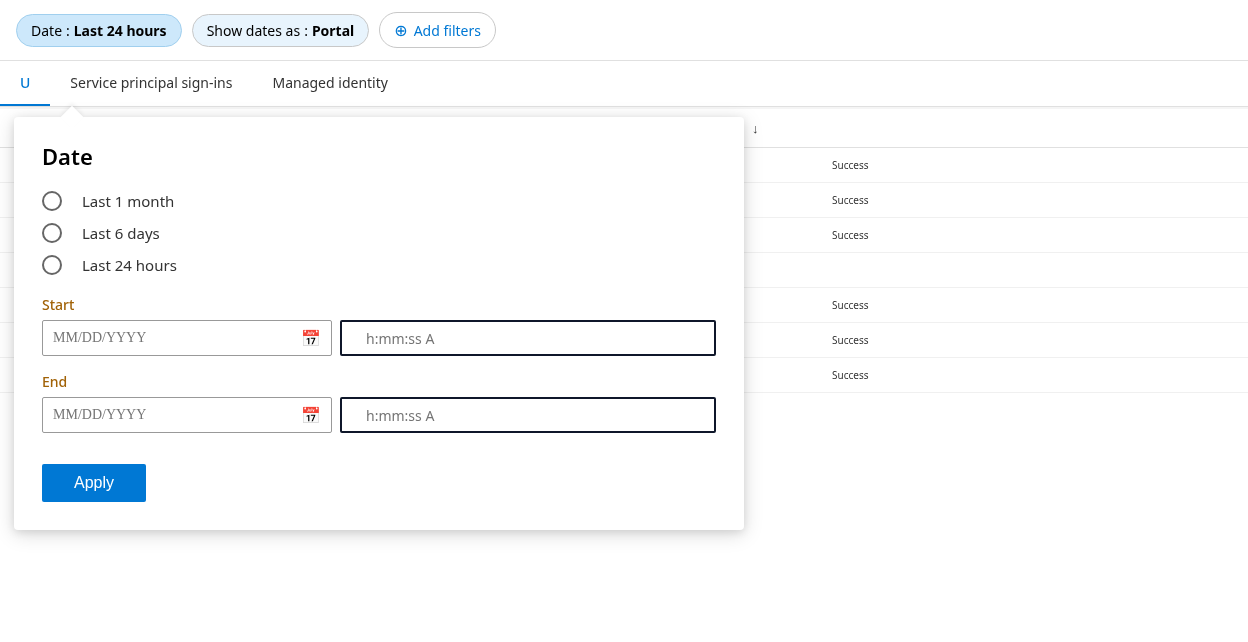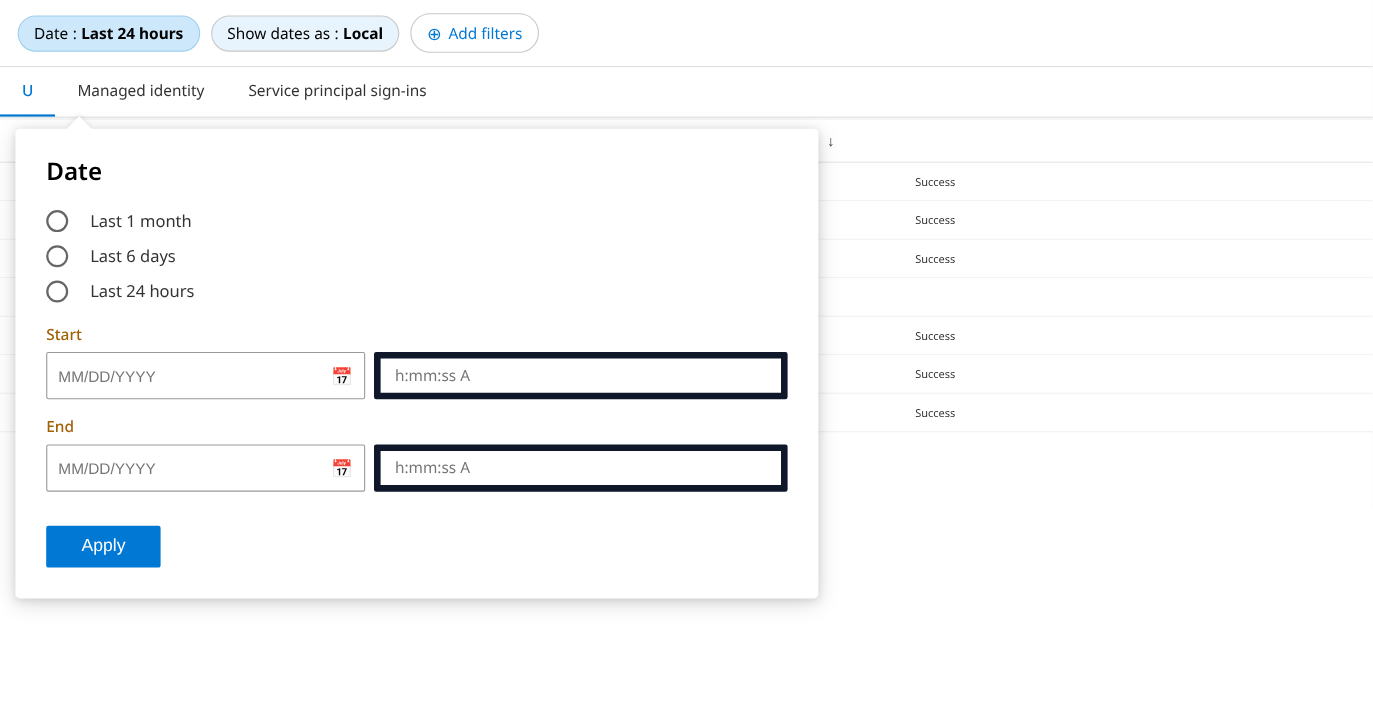--- a/index.html
+++ b/index.html
@@ -226,36 +226,36 @@
       max-width: 290px;
     }
 
     .date-input-wrap input {
       border: none;
       outline: none;
       font-size: 14px;
       color: #999;
       flex: 1;
       background: transparent;
-      font-family: Liberation Sans, sans-serif;
+      font-family: Liberation Serif, serif;
     }
 
     .cal-icon {
       color: #555;
       font-size: 16px;
       margin-left: 4px;
       cursor: pointer;
     }
 
     .time-input-wrap {
       display: flex;
       align-items: center;
-      border: 6px solid #0f172a;
+      border: 2px solid #0f172a;
       border-radius: 2px;
-      padding: 6px 13px;
+      padding: 6px 24px;
       background: #fff;
       flex: 1;
     }
 
     .time-input-wrap input {
       border: none;
       outline: none;
       font-size: 14px;
       color: #999;
       flex: 1;
@@ -294,39 +294,39 @@
 
 <div class="filter-bar">
   <div class="filter-chip active">
     <span>Date</span>
     <span> : </span>
     <strong>Last 24 hours</strong>
   </div>
   <div class="filter-chip">
     <span>Show dates as</span>
     <span> : </span>
-    <strong>Local</strong>
+    <strong>Portal</strong>
   </div>
   <div class="filter-chip-add">
     <span style="font-size:16px;">⊕</span>
     <span>Add filters</span>
   </div>
 </div>
 
 <div class="main-area">
 
   <div class="tabs-row">
     <div class="tab-item active">
       <span>U</span>
     </div>
     <div class="tab-item">
+      <span>Service principal sign-ins</span>
+    </div>
+    <div class="tab-item">
       <span>Managed identity</span>
-    </div>
-    <div class="tab-item">
-      <span>Service principal sign-ins</span>
     </div>
   </div>
 
   <div class="table-area">
     <div class="table-header">
       <div class="col-header">
         <span>Application</span>
         <span class="sort-icon">↑↓</span>
       </div>
       <div class="col-header sort-arrow">

